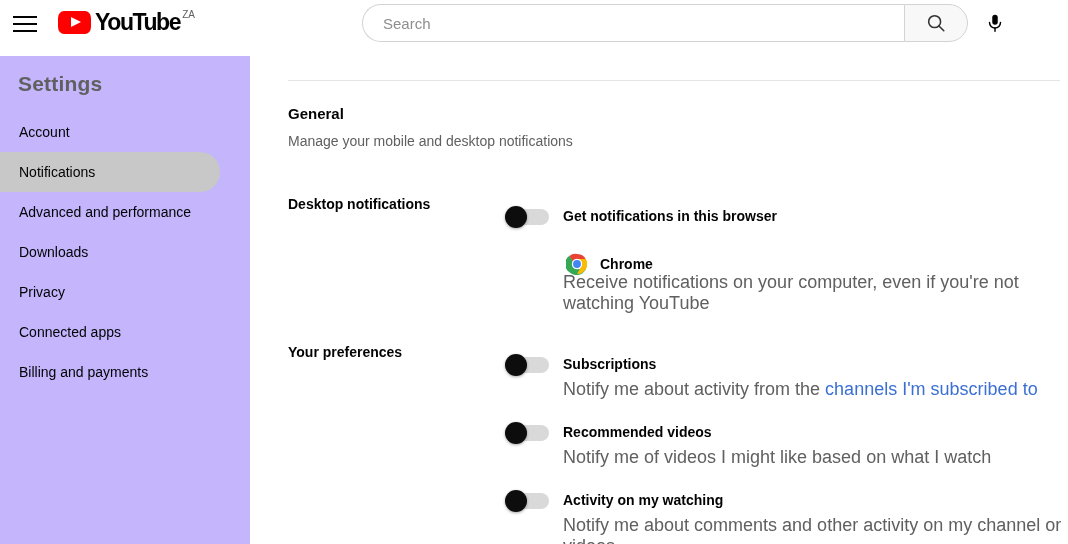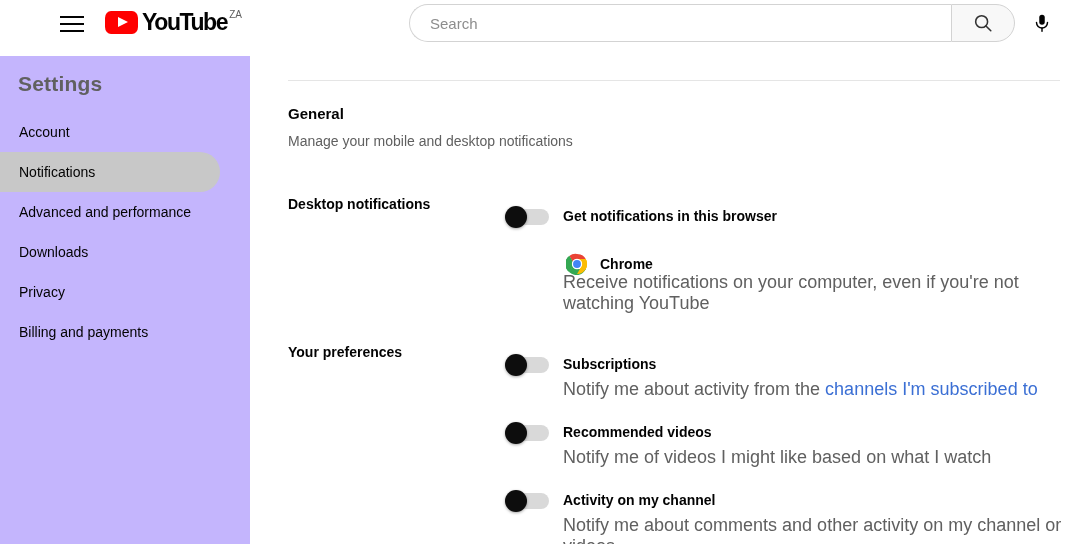--- a/index.html
+++ b/index.html
@@ -14,21 +14,20 @@
 
   
   .masthead {
     position: absolute;
     top: 0; left: 0;
     width: 960px;
     height: 56px;
     display: flex;
     align-items: center;
     background: #ffffff;
-    margin-left: 47px;
   }
 
   .hamburger {
     position: absolute;
     left: 13px;
     top: 12px;
     width: 24px;
     height: 24px;
     display: flex;
     flex-direction: column;
@@ -317,20 +316,23 @@
       <span>Notifications</span>
     </div>
     <div class="nav-item">
       <span>Advanced and performance</span>
     </div>
     <div class="nav-item">
       <span>Downloads</span>
     </div>
     <div class="nav-item">
       <span>Privacy</span>
+    </div>
+    <div class="nav-item">
+      <span>Connected apps</span>
     </div>
     <div class="nav-item">
       <span>Billing and payments</span>
     </div>
   </div>
 </div>
 
 <div class="content">
 
   <div class="divider"></div>
@@ -383,16 +385,16 @@
     <div class="toggle-track"></div>
     <div class="toggle-knob"></div>
   </div>
   <div class="opt-title" style="left:313px; top:368px;">Recommended videos</div>
   <div class="opt-desc" style="left:313px; top:391px;">Notify me of videos I might like based on what I watch</div>
 
   <div class="toggle" style="left:255px; top:434px;">
     <div class="toggle-track"></div>
     <div class="toggle-knob"></div>
   </div>
-  <div class="opt-title" style="left:313px; top:436px;">Activity on my channel</div>
+  <div class="opt-title" style="left:313px; top:436px;">Activity on my watching</div>
   <div class="opt-desc" style="left:313px; top:459px;">Notify me about comments and other activity on my channel or videos</div>
 
 </div>
 
 </body></html>

